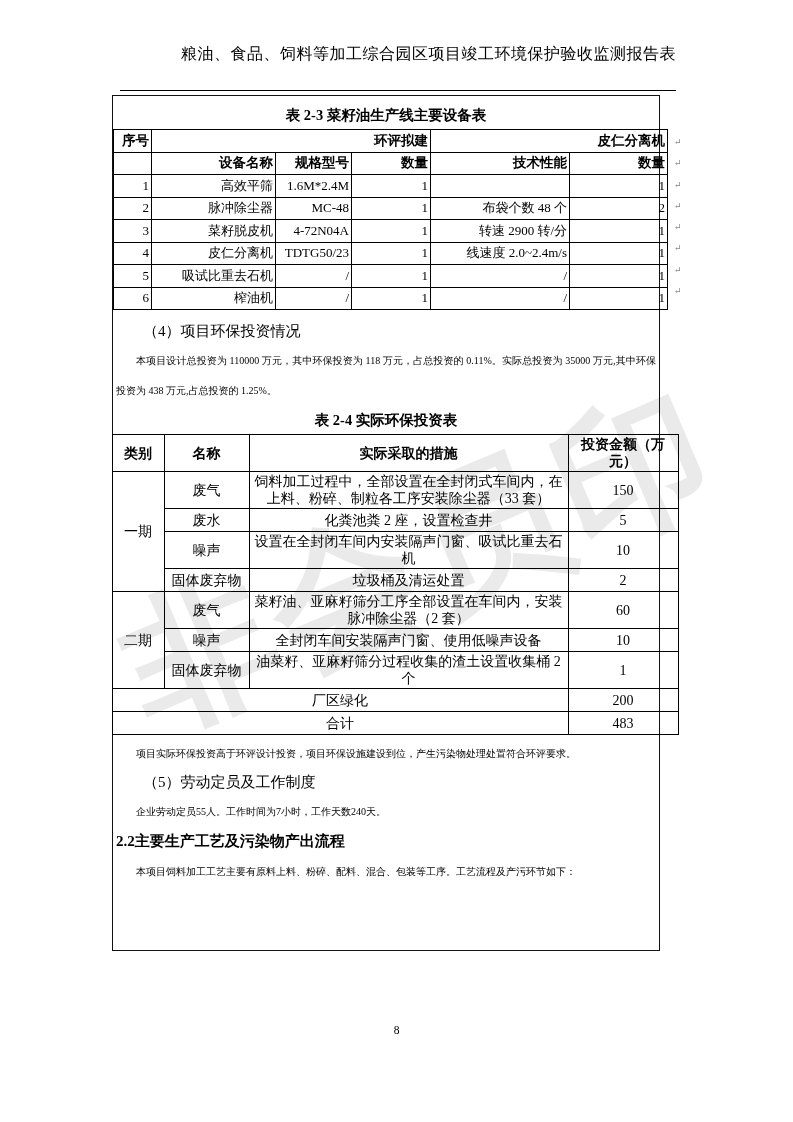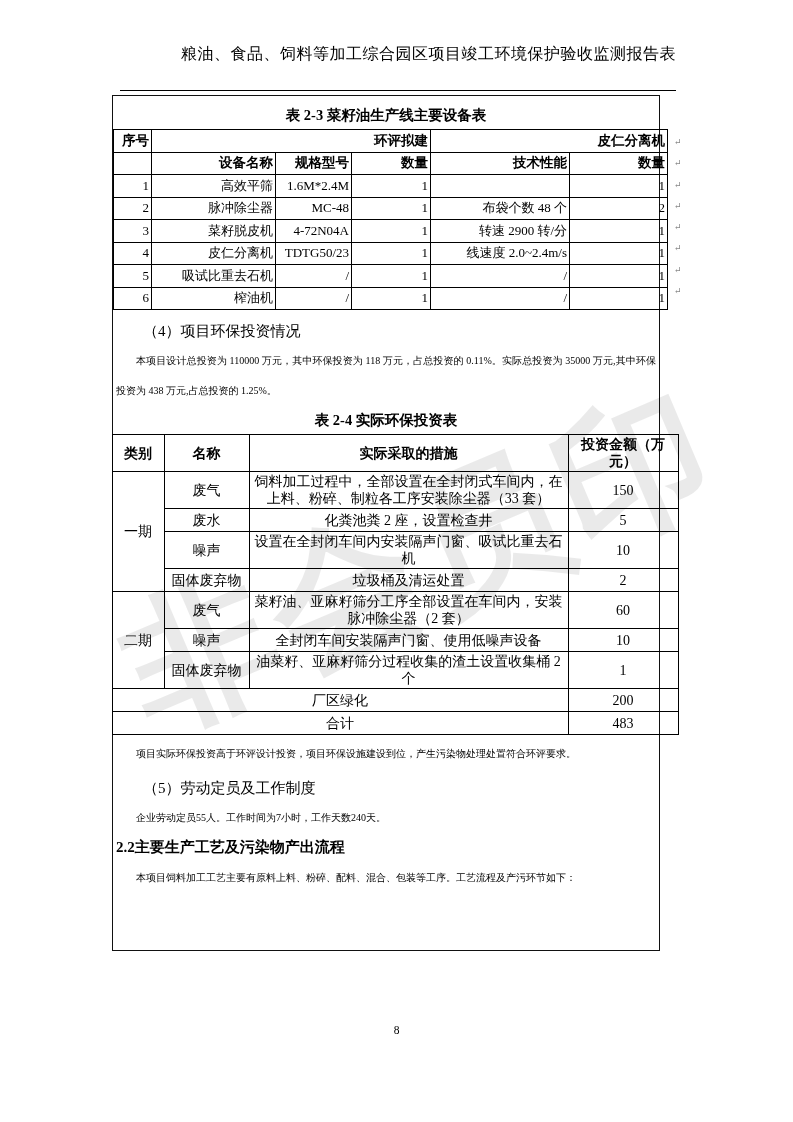--- a/index.html
+++ b/index.html
@@ -210,21 +210,21 @@
       </tr>
       <tr>
         <td colspan="3">合计</td>
         <td>483</td>
       </tr>
       </tbody>
     </table>
 
     <p class="body-text" style="margin-top:4px">项目实际环保投资高于环评设计投资，项目环保设施建设到位，产生污染物处理处置符合环评要求。</p>
 
-    <div class="h-num" style="margin-top:6px">（5）劳动定员及工作制度</div>
+    <div class="h-num" style="margin-top:0">（5）劳动定员及工作制度</div>
     <p class="body-text">企业劳动定员55人。工作时间为7小时，工作天数240天。</p>
 
     <div class="h-sec">2.2主要生产工艺及污染物产出流程</div>
     <p class="body-text">本项目饲料加工工艺主要有原料上料、粉碎、配料、混合、包装等工序。工艺流程及产污环节如下：</p>
 
   </div>
 
   <div class="pilcrows">
     <span>↵</span>
     <span>↵</span>

